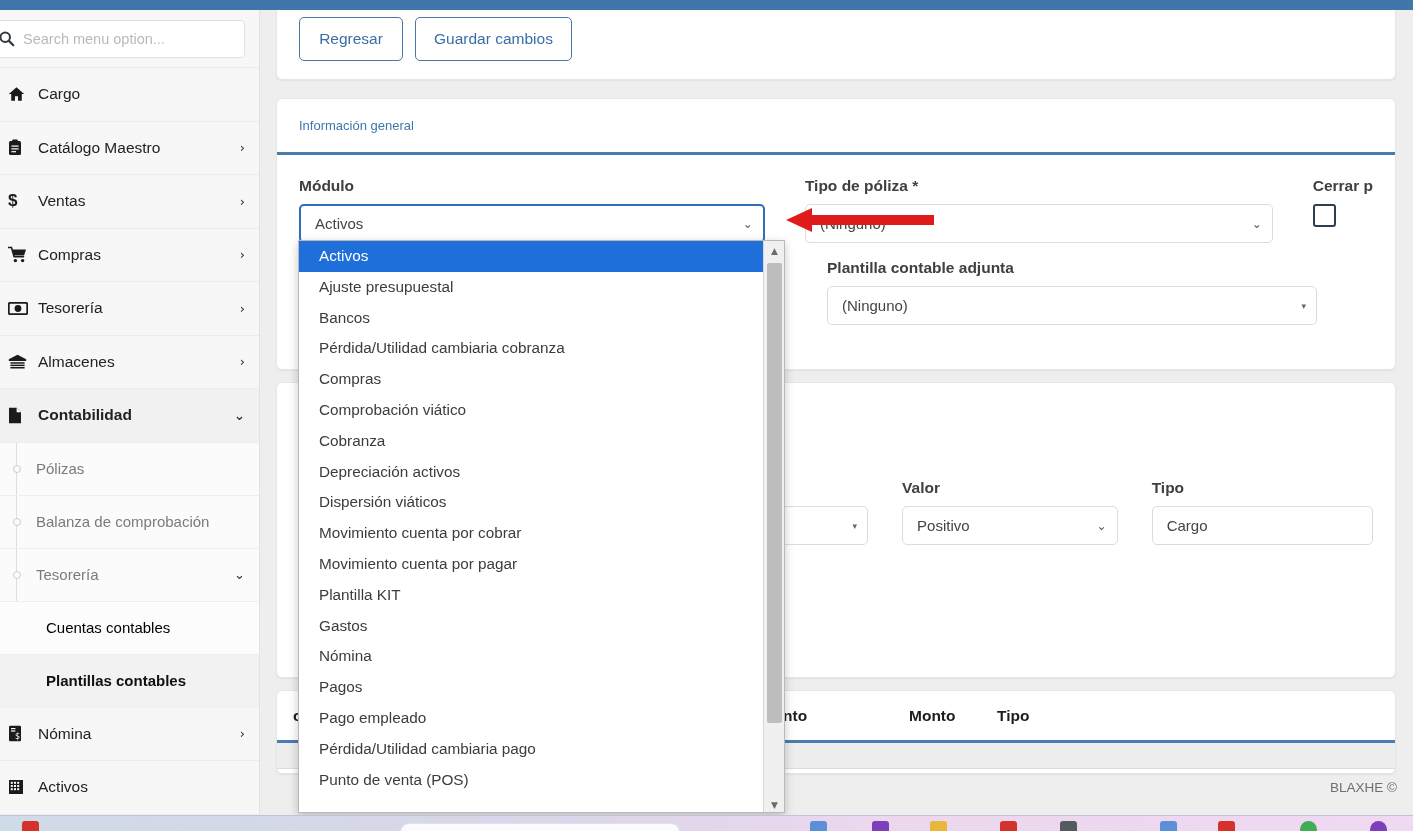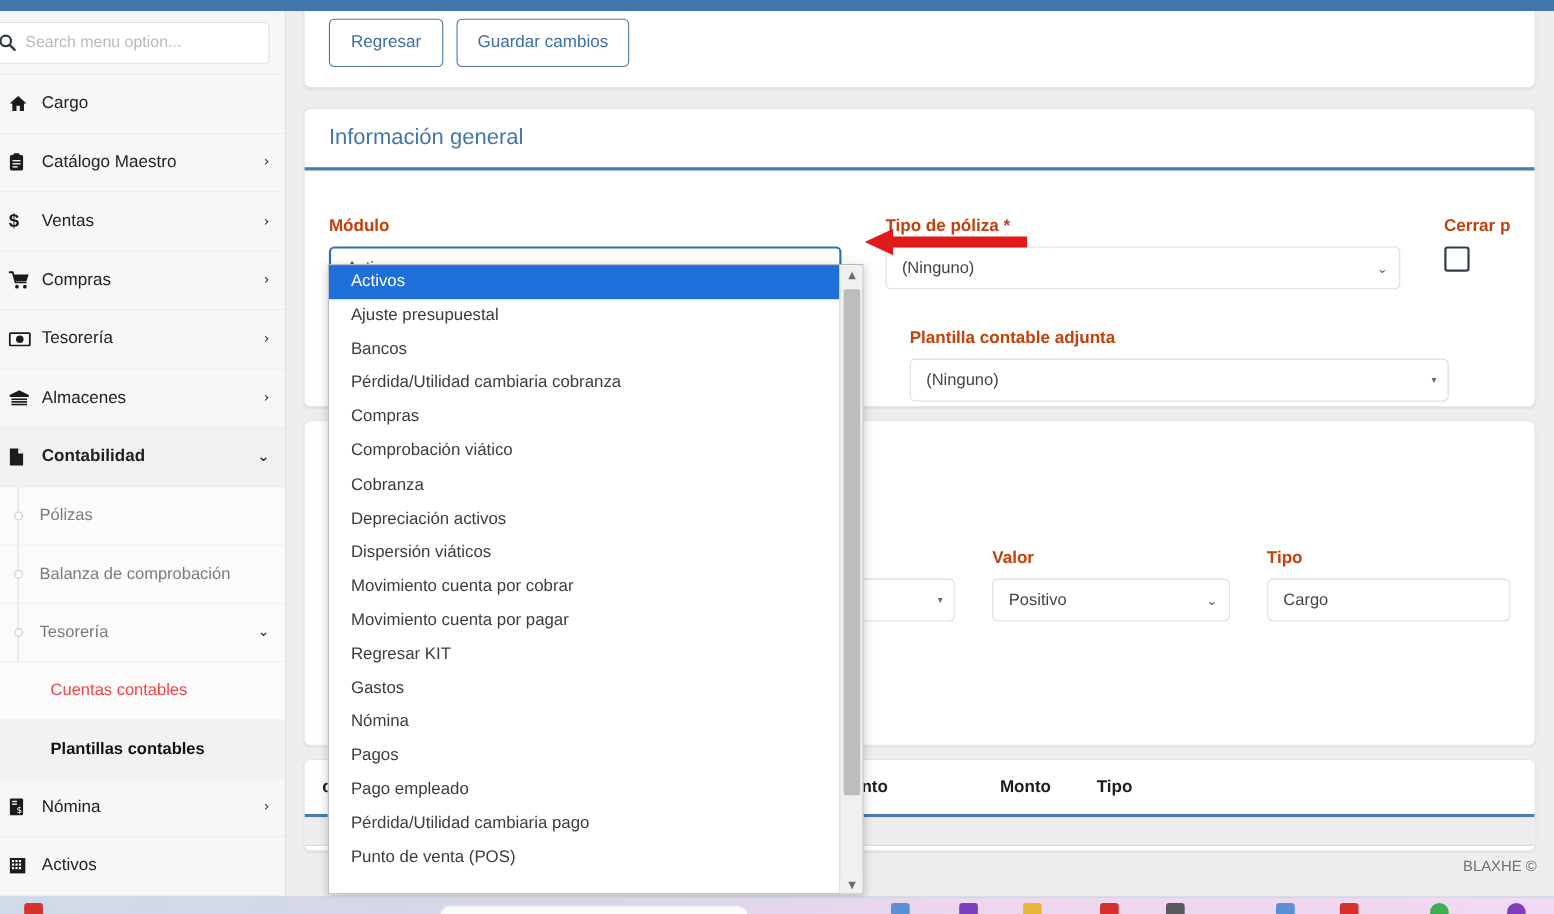--- a/index.html
+++ b/index.html
@@ -120,21 +120,21 @@
     position: absolute; left: 16px; top: 0; bottom: 0;
     width: 1px; background: #dedede;
   }
   .sub-item .sub-label { flex: 1; }
   .sub2-item {
     display: flex; align-items: center;
     height: 53px;
     padding-left: 46px; padding-right: 14px;
     border-bottom: 1px solid #efefef;
     font-size: 15px;
-    color: #ef4444;
+    color: #000000;
     background: #fcfcfc;
     cursor: pointer;
   }
   .sub2-item.active { color: #111; font-weight: bold; background: #f2f2f2; }
 
   
   .main {
     position: absolute;
     left: 260px; top: 10px;
     width: 1153px; height: 805px;
@@ -174,36 +174,35 @@
   .card-info {
     left: 16px; top: 88px;
     width: 1120px; height: 272px;
     padding: 0;
   }
   .card-head {
     height: 56px;
     display: flex; align-items: center;
     padding: 0 22px;
     color: #3f76ae;
-    font-size: 20px;
+    font-size: 13px;
     border-bottom: 3px solid #4a7cb0;
   }
   .form-row {
     display: flex;
     padding: 22px 22px 0 22px;
     gap: 40px;
   }
   .field { display: flex; flex-direction: column; }
   .field-label {
     font-size: 15.5px;
-    color: #c2410c;
+    color: #404040;
     font-weight: bold;
     margin-bottom: 9px;
     white-space: nowrap;
-    margin-top: 20px;
   }
   .sel {
     height: 39px;
     border: 1px solid #dcdcdc;
     border-radius: 5px;
     background: #fff;
     display: flex; align-items: center;
     padding: 0 10px 0 14px;
     font-size: 15px;
     color: #444;
@@ -597,21 +596,21 @@
         <div class="dd-opt">Ajuste presupuestal</div>
         <div class="dd-opt">Bancos</div>
         <div class="dd-opt">Pérdida/Utilidad cambiaria cobranza</div>
         <div class="dd-opt">Compras</div>
         <div class="dd-opt">Comprobación viático</div>
         <div class="dd-opt">Cobranza</div>
         <div class="dd-opt">Depreciación activos</div>
         <div class="dd-opt">Dispersión viáticos</div>
         <div class="dd-opt">Movimiento cuenta por cobrar</div>
         <div class="dd-opt">Movimiento cuenta por pagar</div>
-        <div class="dd-opt">Regresar KIT</div>
+        <div class="dd-opt">Plantilla KIT</div>
         <div class="dd-opt">Gastos</div>
         <div class="dd-opt">Nómina</div>
         <div class="dd-opt">Pagos</div>
         <div class="dd-opt">Pago empleado</div>
         <div class="dd-opt">Pérdida/Utilidad cambiaria pago</div>
         <div class="dd-opt">Punto de venta (POS)</div>
       </div>
     <div class="dd-scroll">
       <div class="dd-arrow up">▲</div>
       <div class="dd-thumb"></div>

